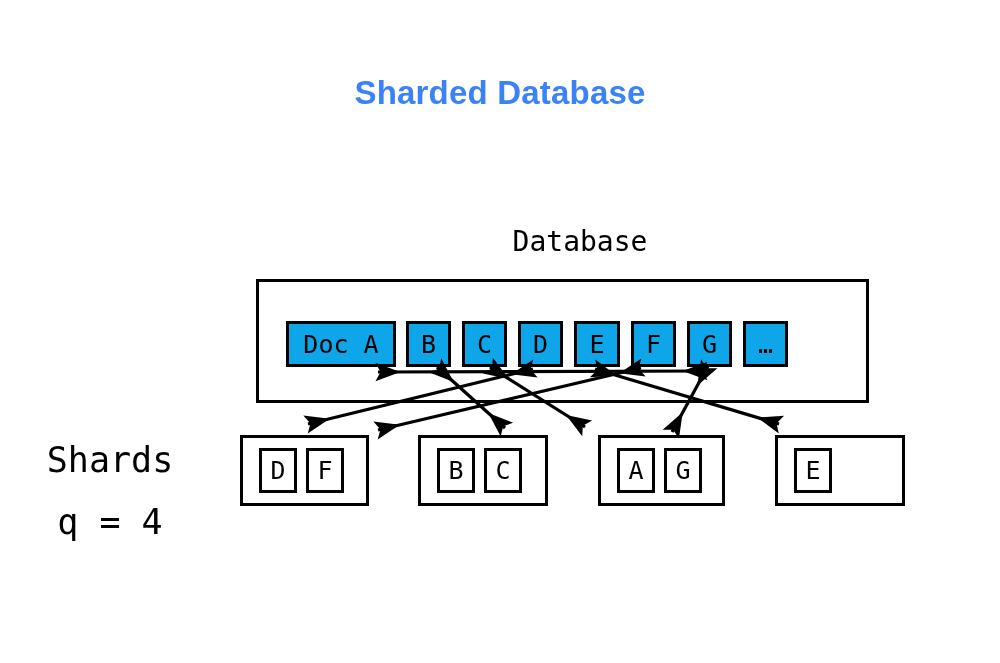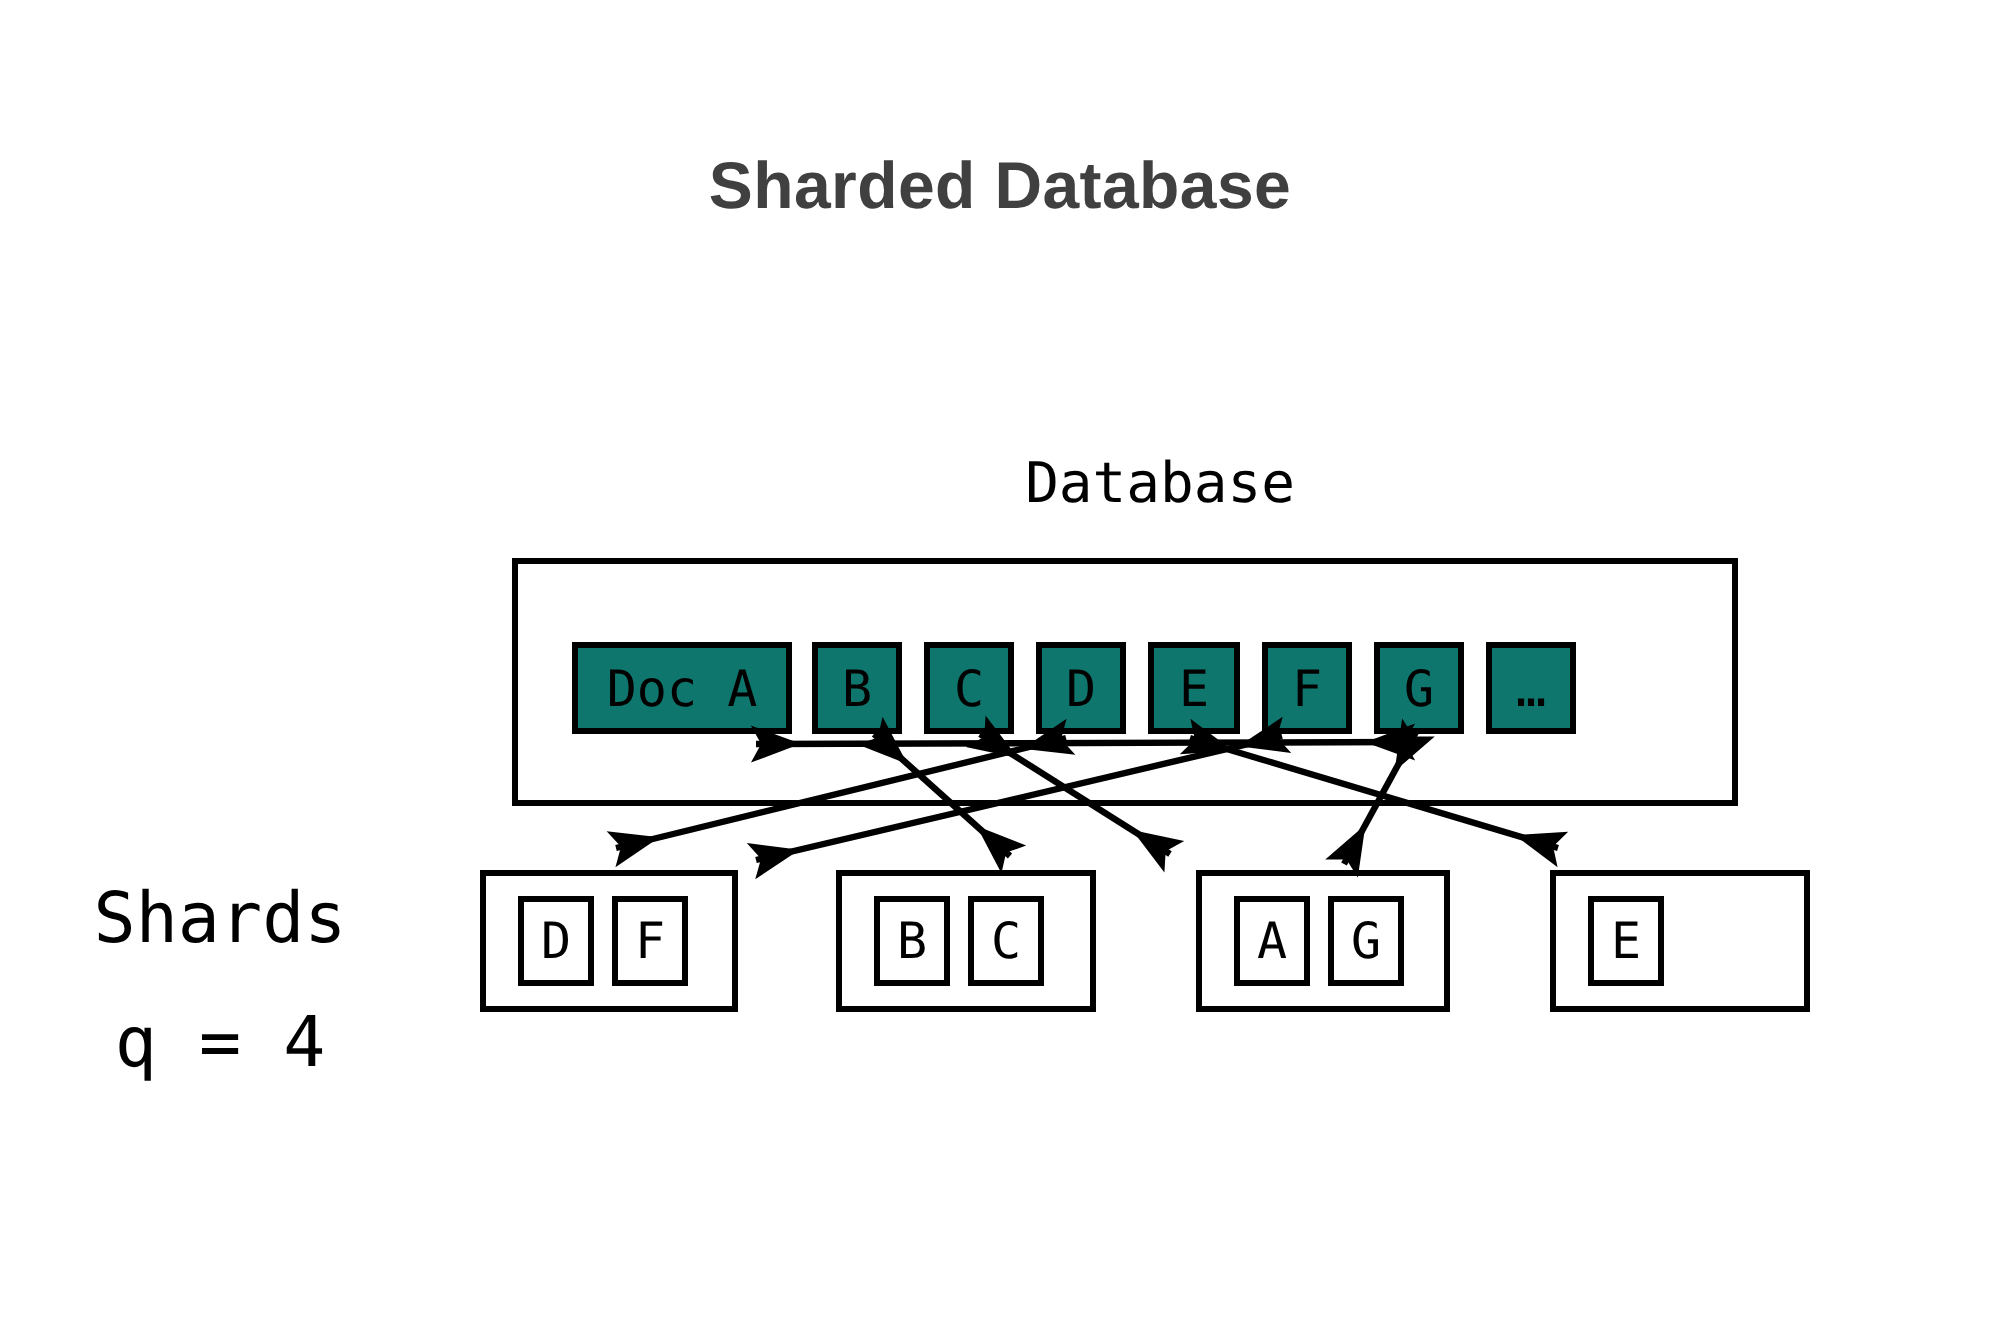--- a/index.html
+++ b/index.html
@@ -24,21 +24,21 @@
   .title {
     position: absolute;
     left: 0;
     top: 74px;
     width: 1000px;
     text-align: center;
     font-family: "Liberation Sans", sans-serif;
     font-size: 33px;
     font-weight: bold;
     letter-spacing: 0.2px;
-    color: #404040;
+    color: #3b82f6;
   }
 
   
   .db-caption {
     position: absolute;
     left: 430px;
     top: 225px;
     width: 300px;
     text-align: center;
     font-family: "DejaVu Sans Mono", monospace;
@@ -59,21 +59,21 @@
     background: #ffffff;
   }
 
   
   .doc {
     position: absolute;
     top: 321px;
     height: 46px;
     border: 3px solid #000000;
     box-sizing: border-box;
-    background: #0f766e;
+    background: #0ea5e9;
     display: flex;
     align-items: center;
     justify-content: center;
     font-family: "DejaVu Sans Mono", monospace;
     font-size: 25px;
     line-height: 1;
     color: #000000;
     white-space: pre;
   }
 

